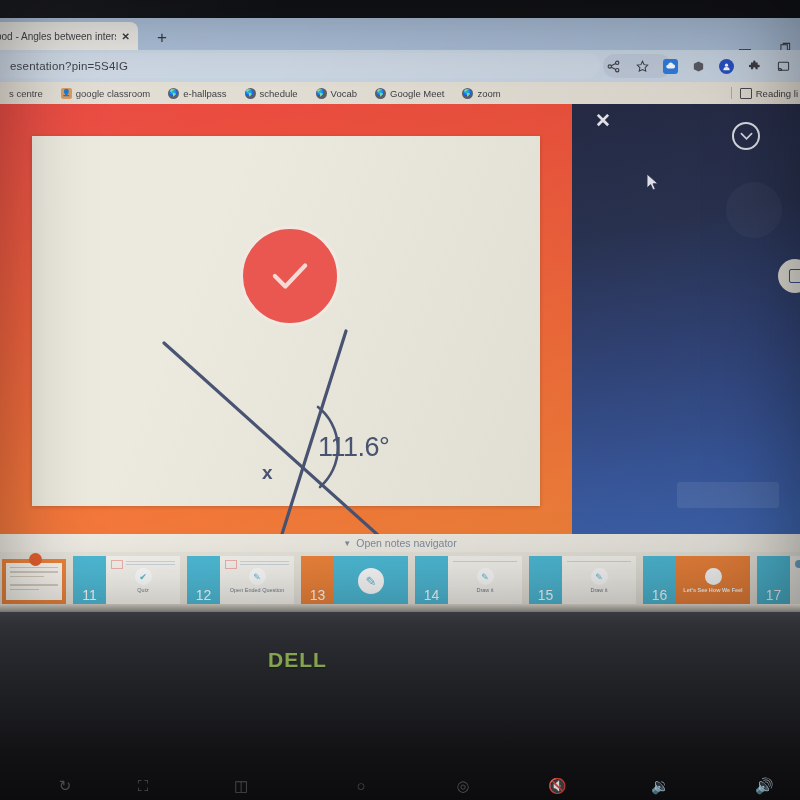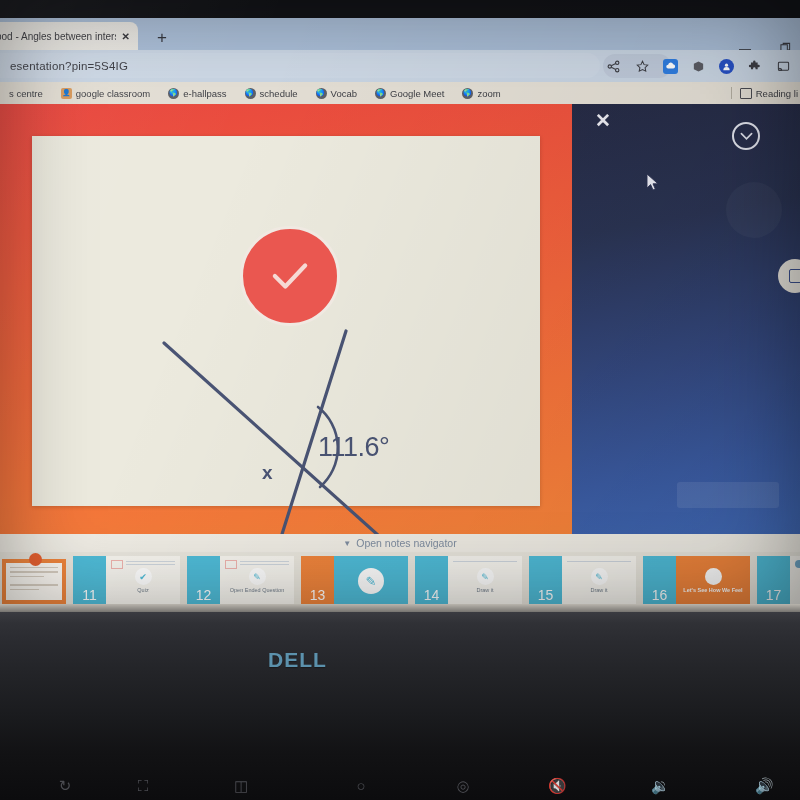--- a/index.html
+++ b/index.html
@@ -9,21 +9,21 @@
   
   #photo { position:absolute; inset:0; background:#0d0d10; }
 
   
   .bezel {
     position:absolute; left:0; right:0; top:612px; bottom:0;
     background:linear-gradient(180deg,#3a3b41 0%,#303136 6%,#2a2b30 16%,#242529 30%,#1a1b1e 55%,#121214 75%,#0c0c0e 100%);
   }
   .dell-logo {
     position:absolute; left:268px; top:648px; width:85px; height:24px;
-    color:#7dd3fc; font-size:21px; font-weight:bold; letter-spacing:1px;
+    color:#bef264; font-size:21px; font-weight:bold; letter-spacing:1px;
     font-family:"Liberation Sans", sans-serif; opacity:.62;
     text-shadow:0 1px 1px rgba(0,0,0,.5);
   }
   .fnrow { position:absolute; left:0; right:0; top:775px; height:25px; }
   .fnkey {
     position:absolute; top:0; width:26px; height:22px;
     color:#55565c; opacity:.85; font-size:15px; text-align:center; line-height:22px;
   }
 
   

